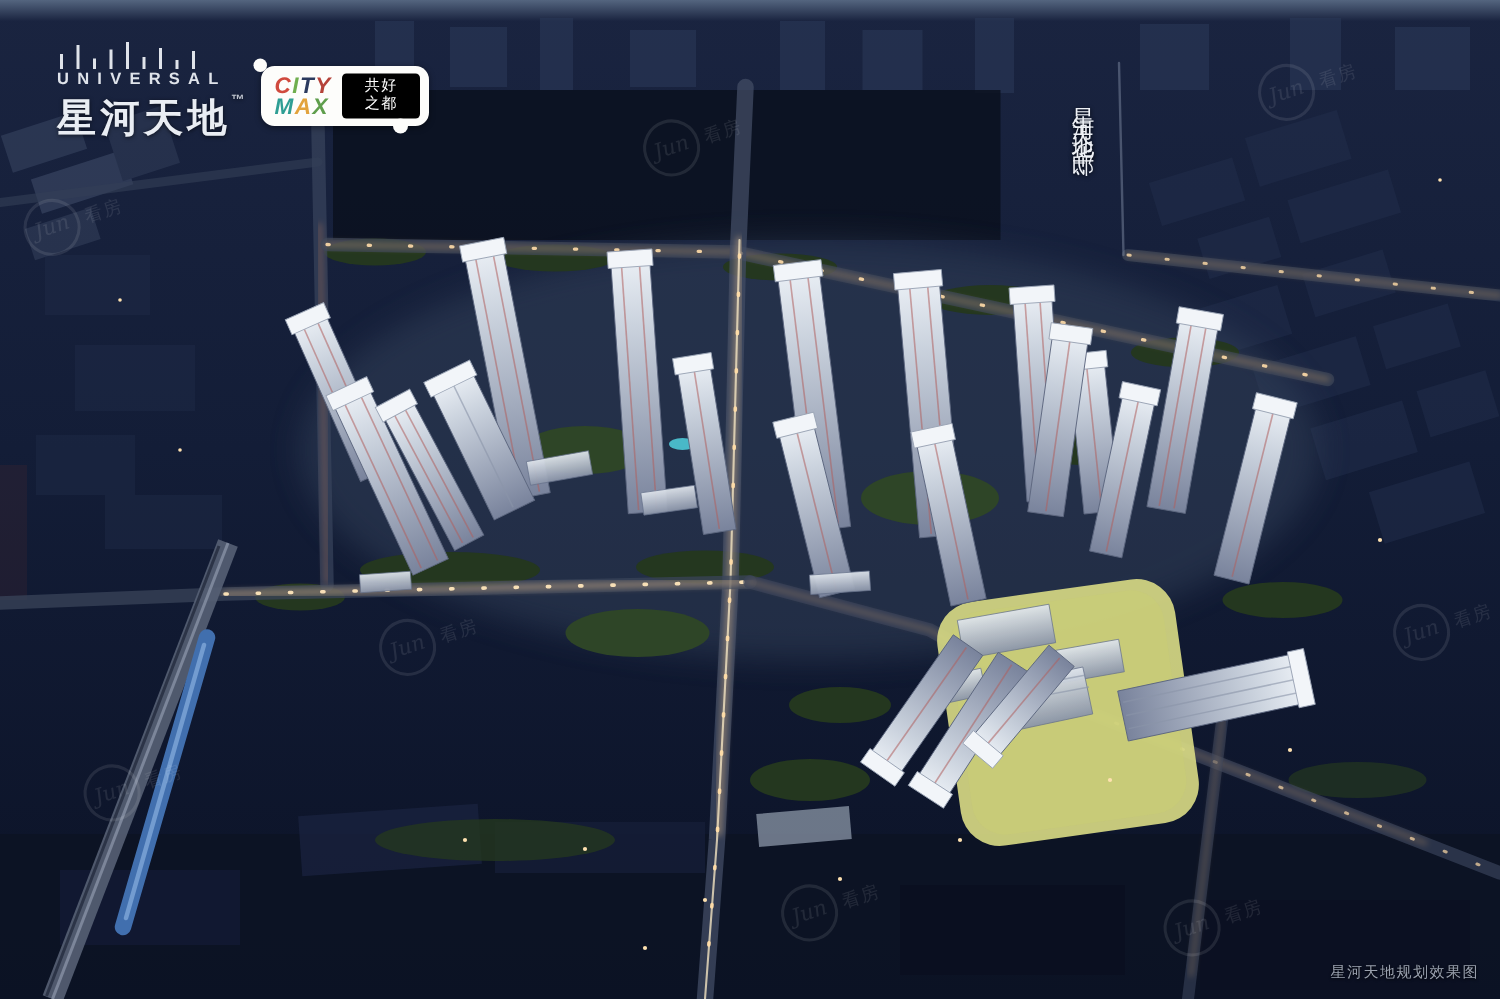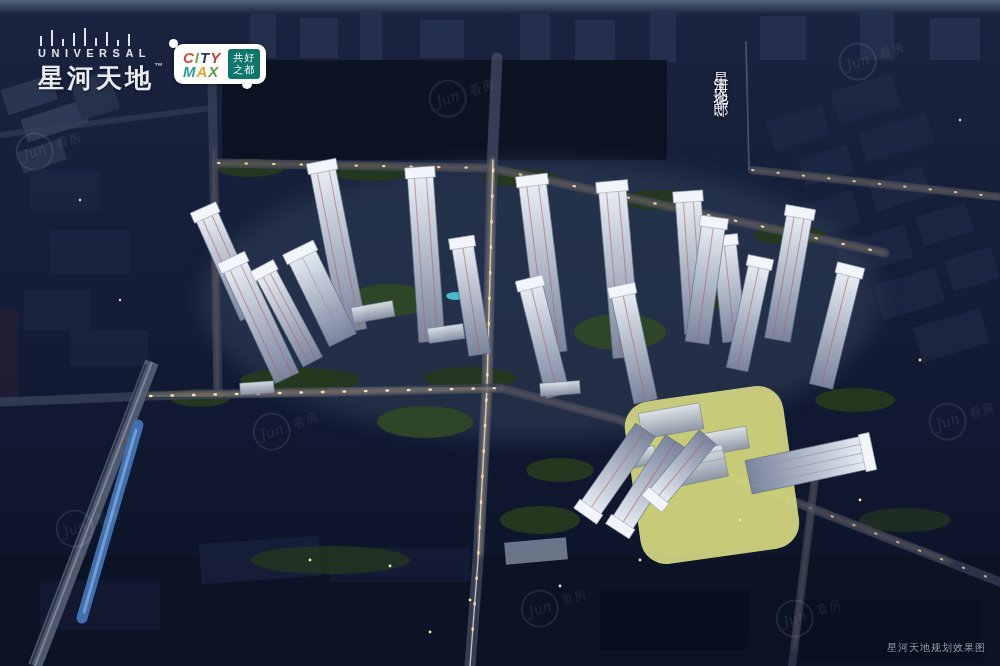--- a/index.html
+++ b/index.html
@@ -17,21 +17,21 @@
   .logo .tm{font-size:9px;vertical-align:top;opacity:.8;}
 
   .badge{position:absolute;left:158px;top:44px;z-index:30;background:#fdfdfb;border-radius:9px;
          display:flex;align-items:flex-end;padding:5px 6px 5px 9px;box-shadow:0 1px 4px rgba(0,0,0,.4);margin-left:16px;}
   .badge:before{content:"";position:absolute;left:-5px;top:-5px;width:9px;height:9px;
          background:#fdfdfb;border-radius:50%;}
   .badge:after{content:"";position:absolute;right:14px;bottom:-5px;width:10px;height:10px;
          background:#fdfdfb;border-radius:50%;}
   .badge .cm{display:flex;flex-direction:column;line-height:14px;margin-right:7px;}
   .badge .cm span{font-weight:800;font-size:15px;letter-spacing:1px;}
-  .badge .tagbox{background:#0f766e;color:#fff;border-radius:3px;padding:3px 5px;
+  .badge .tagbox{background:#000000;color:#fff;border-radius:3px;padding:3px 15px;
          font-size:10px;line-height:12px;text-align:center;letter-spacing:1px;}
 
   
   .vlabel{position:absolute;left:711px;top:60px;z-index:25;color:#eef1f6;font-size:15px;
           writing-mode:vertical-rl;letter-spacing:6px;text-shadow:0 1px 3px rgba(0,0,0,.8);}
 
   
   .caption{position:absolute;right:14px;bottom:11px;z-index:25;color:#9aa1ae;font-size:10px;
            letter-spacing:1px;text-shadow:0 1px 2px rgba(0,0,0,.9);}
 

